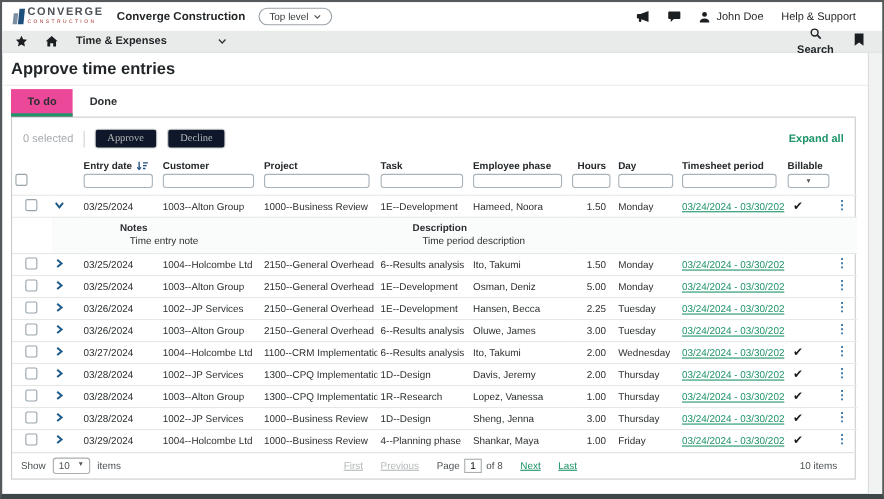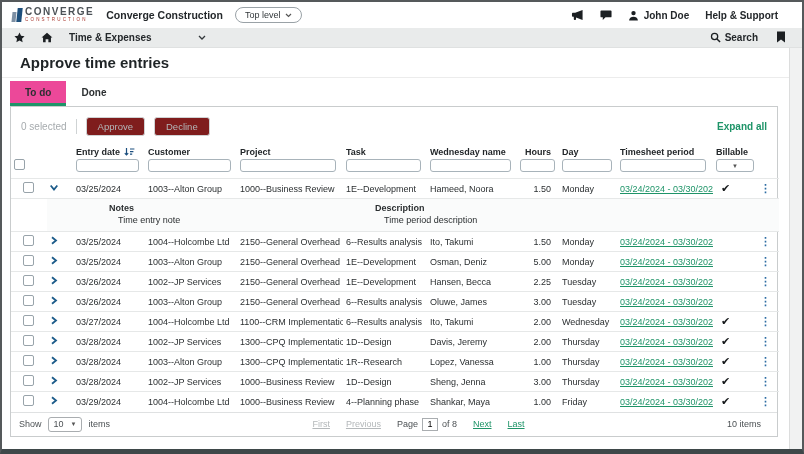--- a/index.html
+++ b/index.html
@@ -24,51 +24,51 @@
   .bar2{ width:5px; height:14px; background:#1d4f7c; transform:skewX(-6deg); }
   .logo-textblock{ line-height:1; }
   .logo-main{ font-size:10px; font-weight:bold; letter-spacing:1.5px; color:#4c5257; }
   .logo-sub{ font-size:4.5px; letter-spacing:2.2px; color:#a8352c; margin-top:1px; }
   .account-name{ font-size:10.5px; font-weight:bold; color:#23272a; margin-left:12px; }
   .scope-pill{
     margin-left:12px; display:flex; align-items:center; gap:5px;
     border:1px solid #9aa2a7; border-radius:9px; padding:2px 9px;
     font-size:9px; color:#33383b; background:#fff; cursor:pointer;
   }
-  .topbar-right{ margin-left:auto; display:flex; align-items:center; gap:16px; padding-right:14px;font-weight:bold; }
+  .topbar-right{ margin-left:auto; display:flex; align-items:center; gap:16px; padding-right:14px; }
   .tb-icon svg{ display:block; }
   .user{ display:flex; align-items:center; gap:5px; font-size:10px; color:#23272a; }
   .help-link{ font-size:10px; color:#23272a; }
 
   
   .navbar{ height:20px; background:#e9ebeb; display:flex; align-items:center; padding:0 12px; border-bottom:1px solid #dfe1e1; }
   .nav-icon{ margin-right:16px; display:flex; align-items:center; }
   .nav-menu{ display:flex; align-items:center; font-size:10px; font-weight:bold; color:#23272a; }
   .nav-menu .chev-down{ margin-left:46px; }
   .navbar-right{ margin-left:auto; display:flex; align-items:center; gap:18px; padding-right:4px; }
-  .search{ display:flex; align-items:center; gap:4px; font-size:10px; font-weight:bold; color:#23272a; }
-
-  
-  .page-title-row{ padding:6px 18px 6px; border-bottom:1px solid #ececec; }
+  .search{ display:flex; align-items:center; gap:4px; font-size:10px; font-weight:bold; color:#23272a;flex-direction:column; }
+
+  
+  .page-title-row{ padding:6px 8px 6px; border-bottom:1px solid #ececec; }
   .page-title{ font-size:15px; font-weight:bold; color:#1f2426; }
 
   
   .tabs{ display:flex; padding-left:8px; margin-top:3px; }
   .tab{ padding:6px 15px 5px; font-size:10px; font-weight:bold; color:#2b2f31; cursor:pointer; border-bottom:3px solid transparent; }
   .tab.active{ border-bottom-color:var(--accent); background:#ec4899; }
 
   
   .card{ margin:0 24px 0 8px; border:1px solid #c9cccd; background:#fff; }
 
   .toolbar{ display:flex; align-items:center; padding:10px 10px 9px; gap:9px; }
   .sel-count{ font-size:10px; color:#a6abae; }
   .v-div{ width:1px; height:15px; background:#cfd3d4; }
   .btn-disabled{
-    font-size:9.5px; color:#b3b8ba; background:#7f1d1d;
-    border:1px solid #cfd3d4; border-radius:3px; padding:3px 11px; cursor:default;
+    font-size:9.5px; color:#b3b8ba; background:#0f172a;
+    border:1px solid #cfd3d4; border-radius:3px; padding:3px 11px; cursor:default;font-family:Liberation Serif, serif;
   }
   .expand-all{ margin-left:auto; font-size:10px; font-weight:600; color:var(--accent); cursor:pointer; }
 
   
   table{ width:100%; border-collapse:collapse; table-layout:fixed; }
   th{ text-align:left; font-size:9px; color:#23272a; font-weight:bold; padding:2px 3px 1px; white-space:nowrap; overflow:hidden; }
   .hdr-label{ display:inline-flex; align-items:center; gap:4px; }
   .filter-row th{ padding:1px 3px 6px; }
   .filter{ width:96%; height:13px; border:1px solid #a8b3ba; border-radius:3px; background:#fff; font-size:9px; padding:0 3px; }
   .checkbox{ display:inline-block; width:11px; height:11px; border:1px solid #98a3aa; border-radius:2px; background:#fff; cursor:pointer; }
@@ -229,21 +229,21 @@
                     <path d="M2.5 1v7"></path>
                     <path d="M.8 6.2 2.5 8l1.7-1.8" fill="none"></path>
                     <path d="M6 2h4.4M6 4.6h3.4M6 7.2h2.2"></path>
                   </g>
                 </svg>
             </span>
           </th>
           <th>Customer</th>
           <th>Project</th>
           <th>Task</th>
-          <th>Wednesday name</th>
+          <th>Employee phase</th>
           <th class="hours-th">Hours</th>
           <th>Day</th>
           <th>Timesheet period</th>
           <th>Billable</th>
           <th></th>
         </tr>
         <tr class="filter-row">
           <th class="col-check-cell"><span class="checkbox"></span></th>
           <th></th>
           <th><input class="filter" style=""></th>

